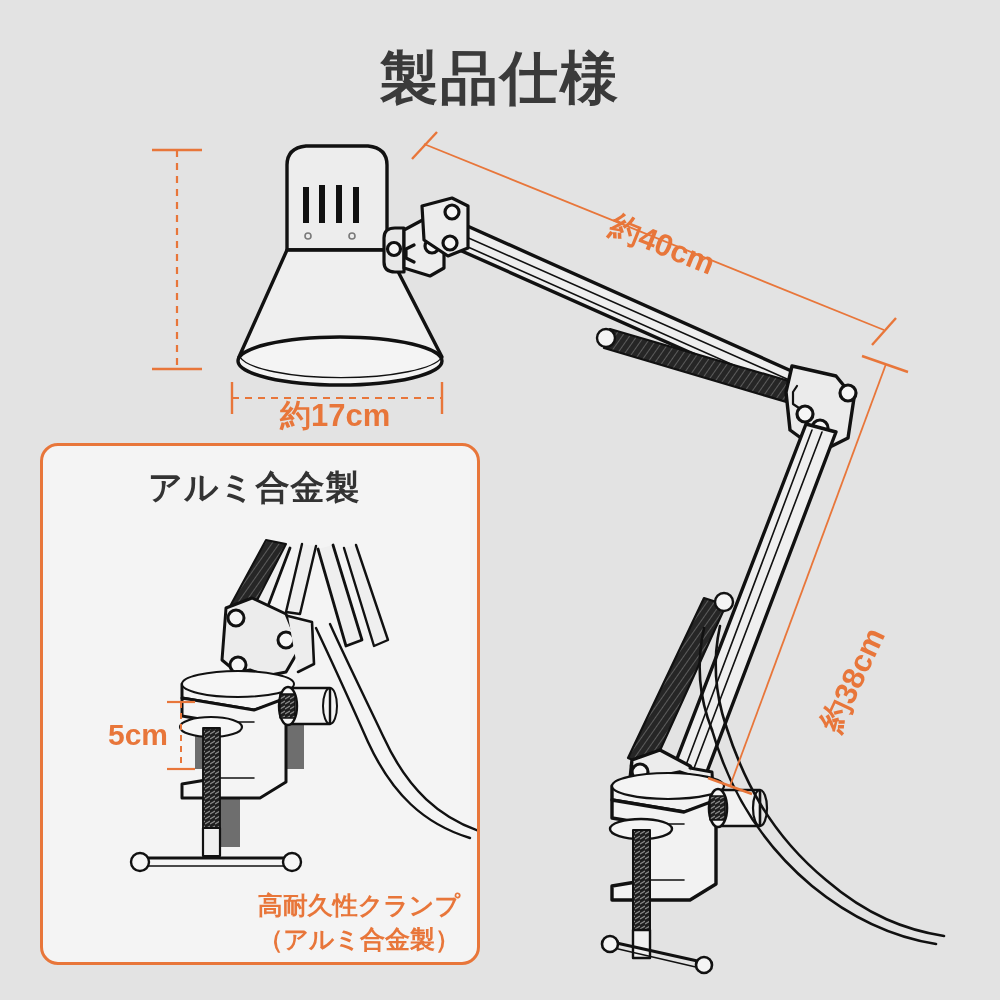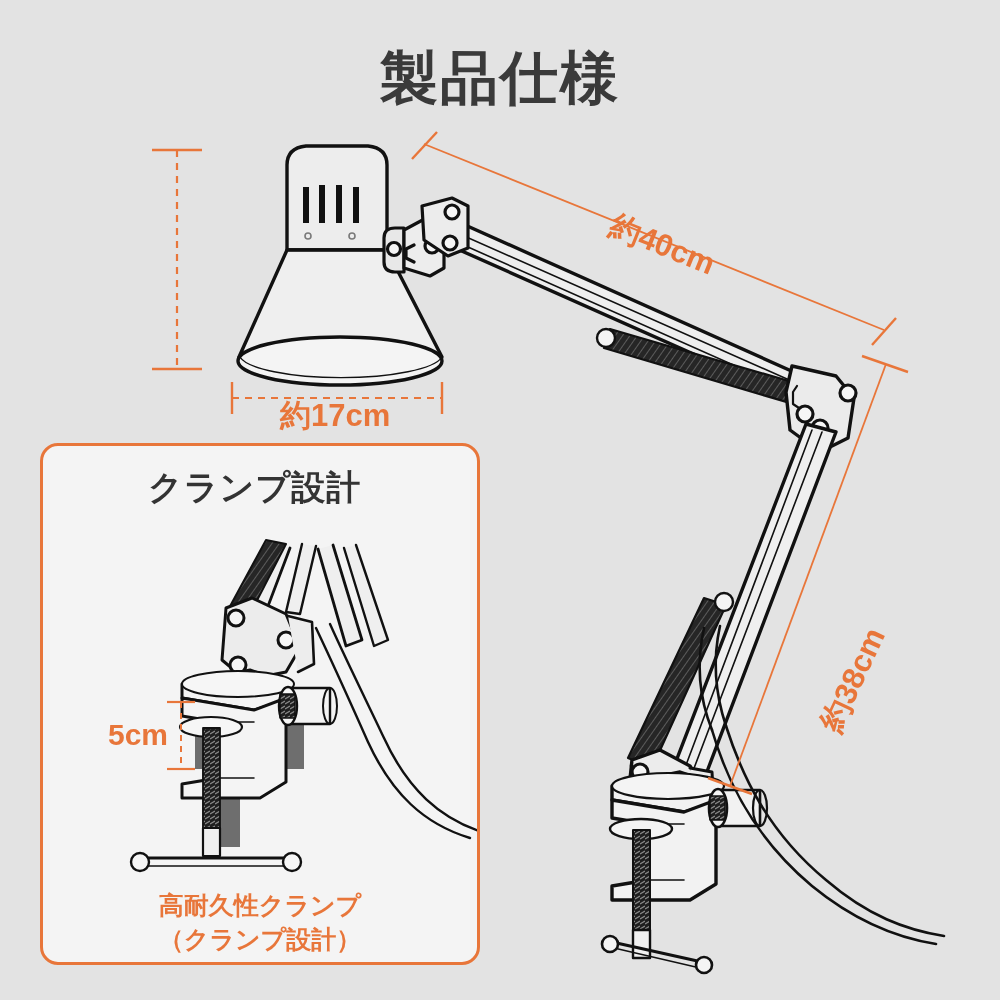--- a/index.html
+++ b/index.html
@@ -74,21 +74,21 @@
     font-weight: 600;
     color: #333333;
     letter-spacing: 1px;
     white-space: nowrap;
   }
   .inset-caption {
     position: absolute;
     left: 60px;
     top: 888px;
     width: 400px;
-    text-align: center;
+    text-align: right;
     color: #e8763a;
     font-size: 25px;
     font-weight: 600;
     line-height: 1.36;
   }
   .inset-caption span { display: block; }
 </style>
 </head>
 <body>
 
@@ -334,20 +334,20 @@
     </g>
   </svg>
 
   <div class="title">製品仕様</div>
 
   <div class="dimlabel dim-17">約17cm</div>
   <div class="dimlabel dim-40">約40cm</div>
   <div class="dimlabel dim-38">約38cm</div>
   <div class="dimlabel dim-5">5cm</div>
 
-  <div class="inset-title">クランプ設計</div>
+  <div class="inset-title">アルミ合金製</div>
 
   <div class="inset-caption">
     <span>高耐久性クランプ</span>
-    <span>（クランプ設計）</span>
+    <span>（アルミ合金製）</span>
   </div>
 
 </div>
 
 </body></html>

